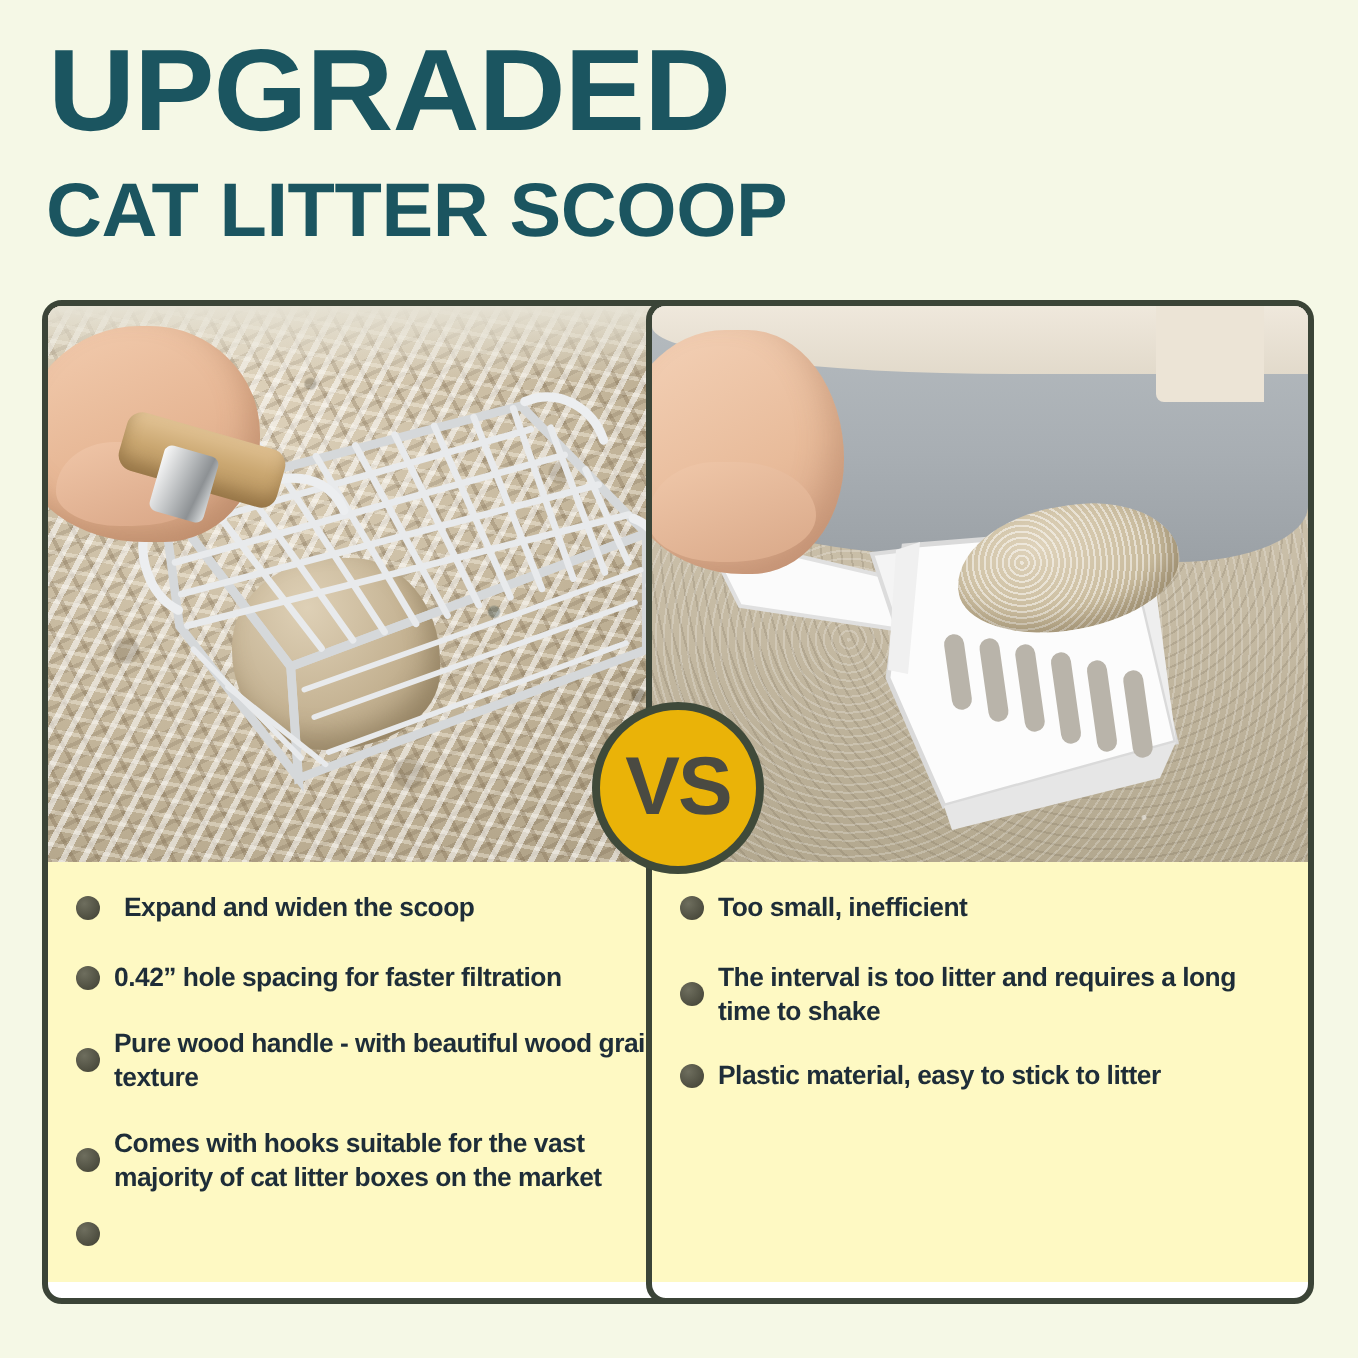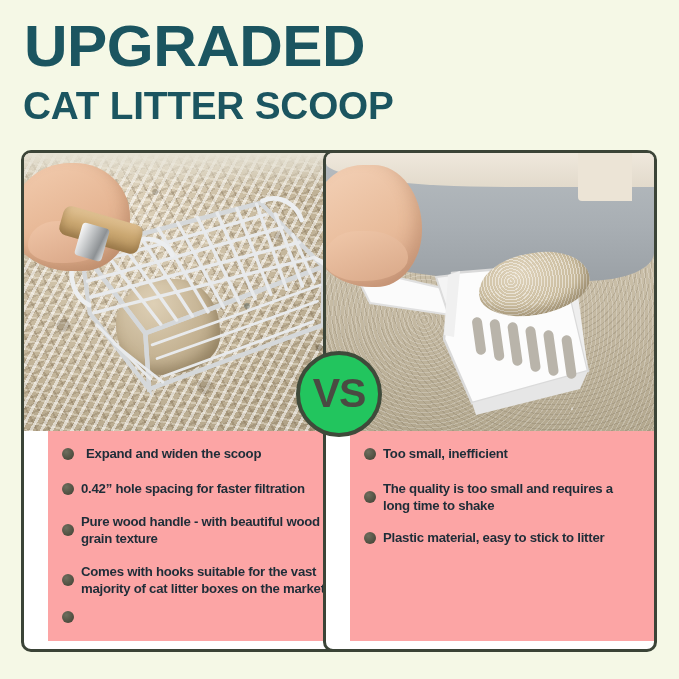--- a/index.html
+++ b/index.html
@@ -235,25 +235,24 @@
     background:
       repeating-radial-gradient(circle at 30% 40%, rgba(255,255,255,0.5) 0 1px, transparent 1px 3px),
       radial-gradient(ellipse at 38% 30%, #dfd3bb 0%, #c9bb9d 60%, #ab9d7e 100%);
     border-radius: 50% 46% 52% 48% / 56% 52% 48% 44%;
     box-shadow: inset -4px -6px 10px rgba(110,92,62,0.35);
   }
 
   
   .bullets {
     position: relative;
-    background: #fca5a5;
+    background: #fef9c3;
     padding: 14px 14px 10px 14px;
     height: 210px;
     box-sizing: border-box;
-    margin-left: 24px;
   }
   .bullet-row {
     display: flex;
     align-items: center;
     margin-bottom: 12px;
   }
   .bullet-dot {
     flex: 0 0 auto;
     width: 12px;
     height: 12px;
@@ -282,21 +281,21 @@
   .list-right .bullet-row:nth-child(4) { margin-bottom: 26px; }
 
   
   .vs-badge {
     position: absolute;
     left: 296px;
     top: 351px;
     width: 86px;
     height: 86px;
     border-radius: 50%;
-    background: #22c55e;
+    background: #eab308;
     border: 4px solid #3f4a3a;
     box-sizing: border-box;
     display: flex;
     align-items: center;
     justify-content: center;
     z-index: 20;
   }
   .vs-text {
     font-family: "Liberation Sans", sans-serif;
     font-weight: bold;
@@ -423,21 +422,21 @@
       <div class="hand-right"></div>
     </div>
 
     <div class="bullets list-right">
       <div class="bullet-row">
         <span class="bullet-dot"></span>
         <span class="bullet-text">Too small, inefficient</span>
       </div>
       <div class="bullet-row">
         <span class="bullet-dot"></span>
-        <span class="bullet-text">The quality is too small and requires a long time to shake</span>
+        <span class="bullet-text">The interval is too litter and requires a long time to shake</span>
       </div>
       <div class="bullet-row">
         <span class="bullet-dot"></span>
         <span class="bullet-text">Plastic material, easy to stick to litter</span>
       </div>
     </div>
   </div>
 
   <div class="vs-badge">
     <span class="vs-text">VS</span>

